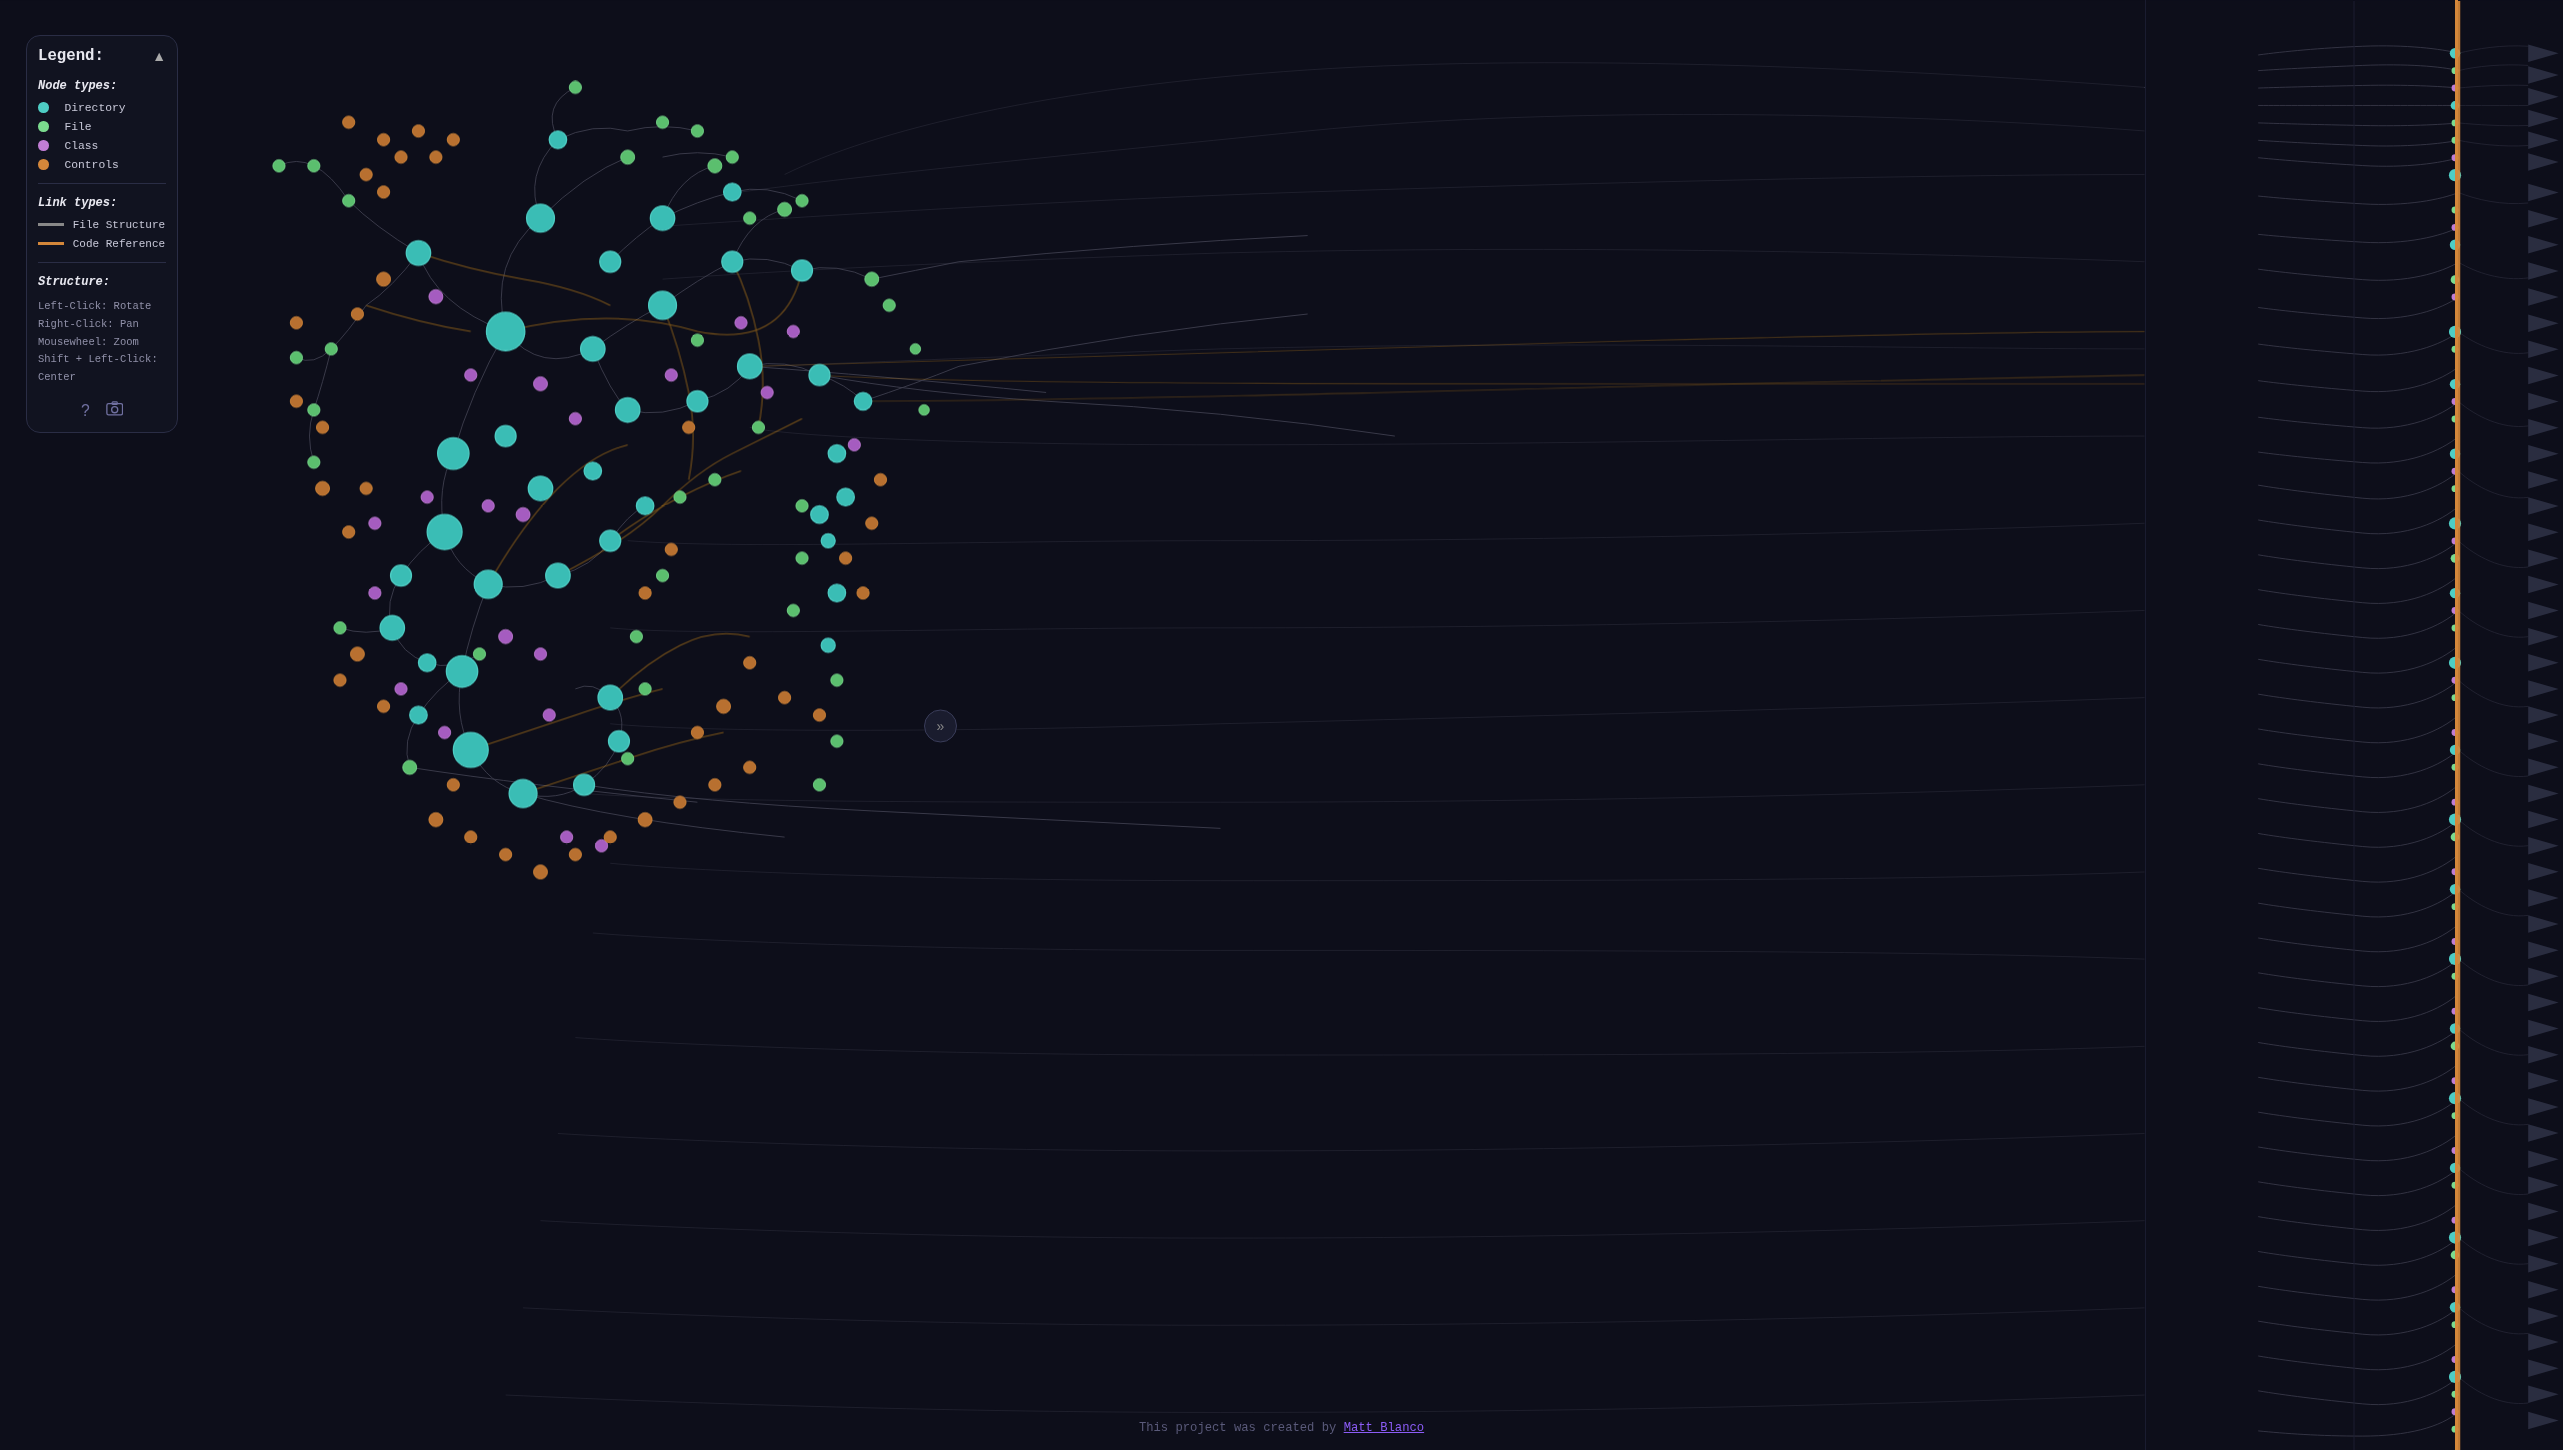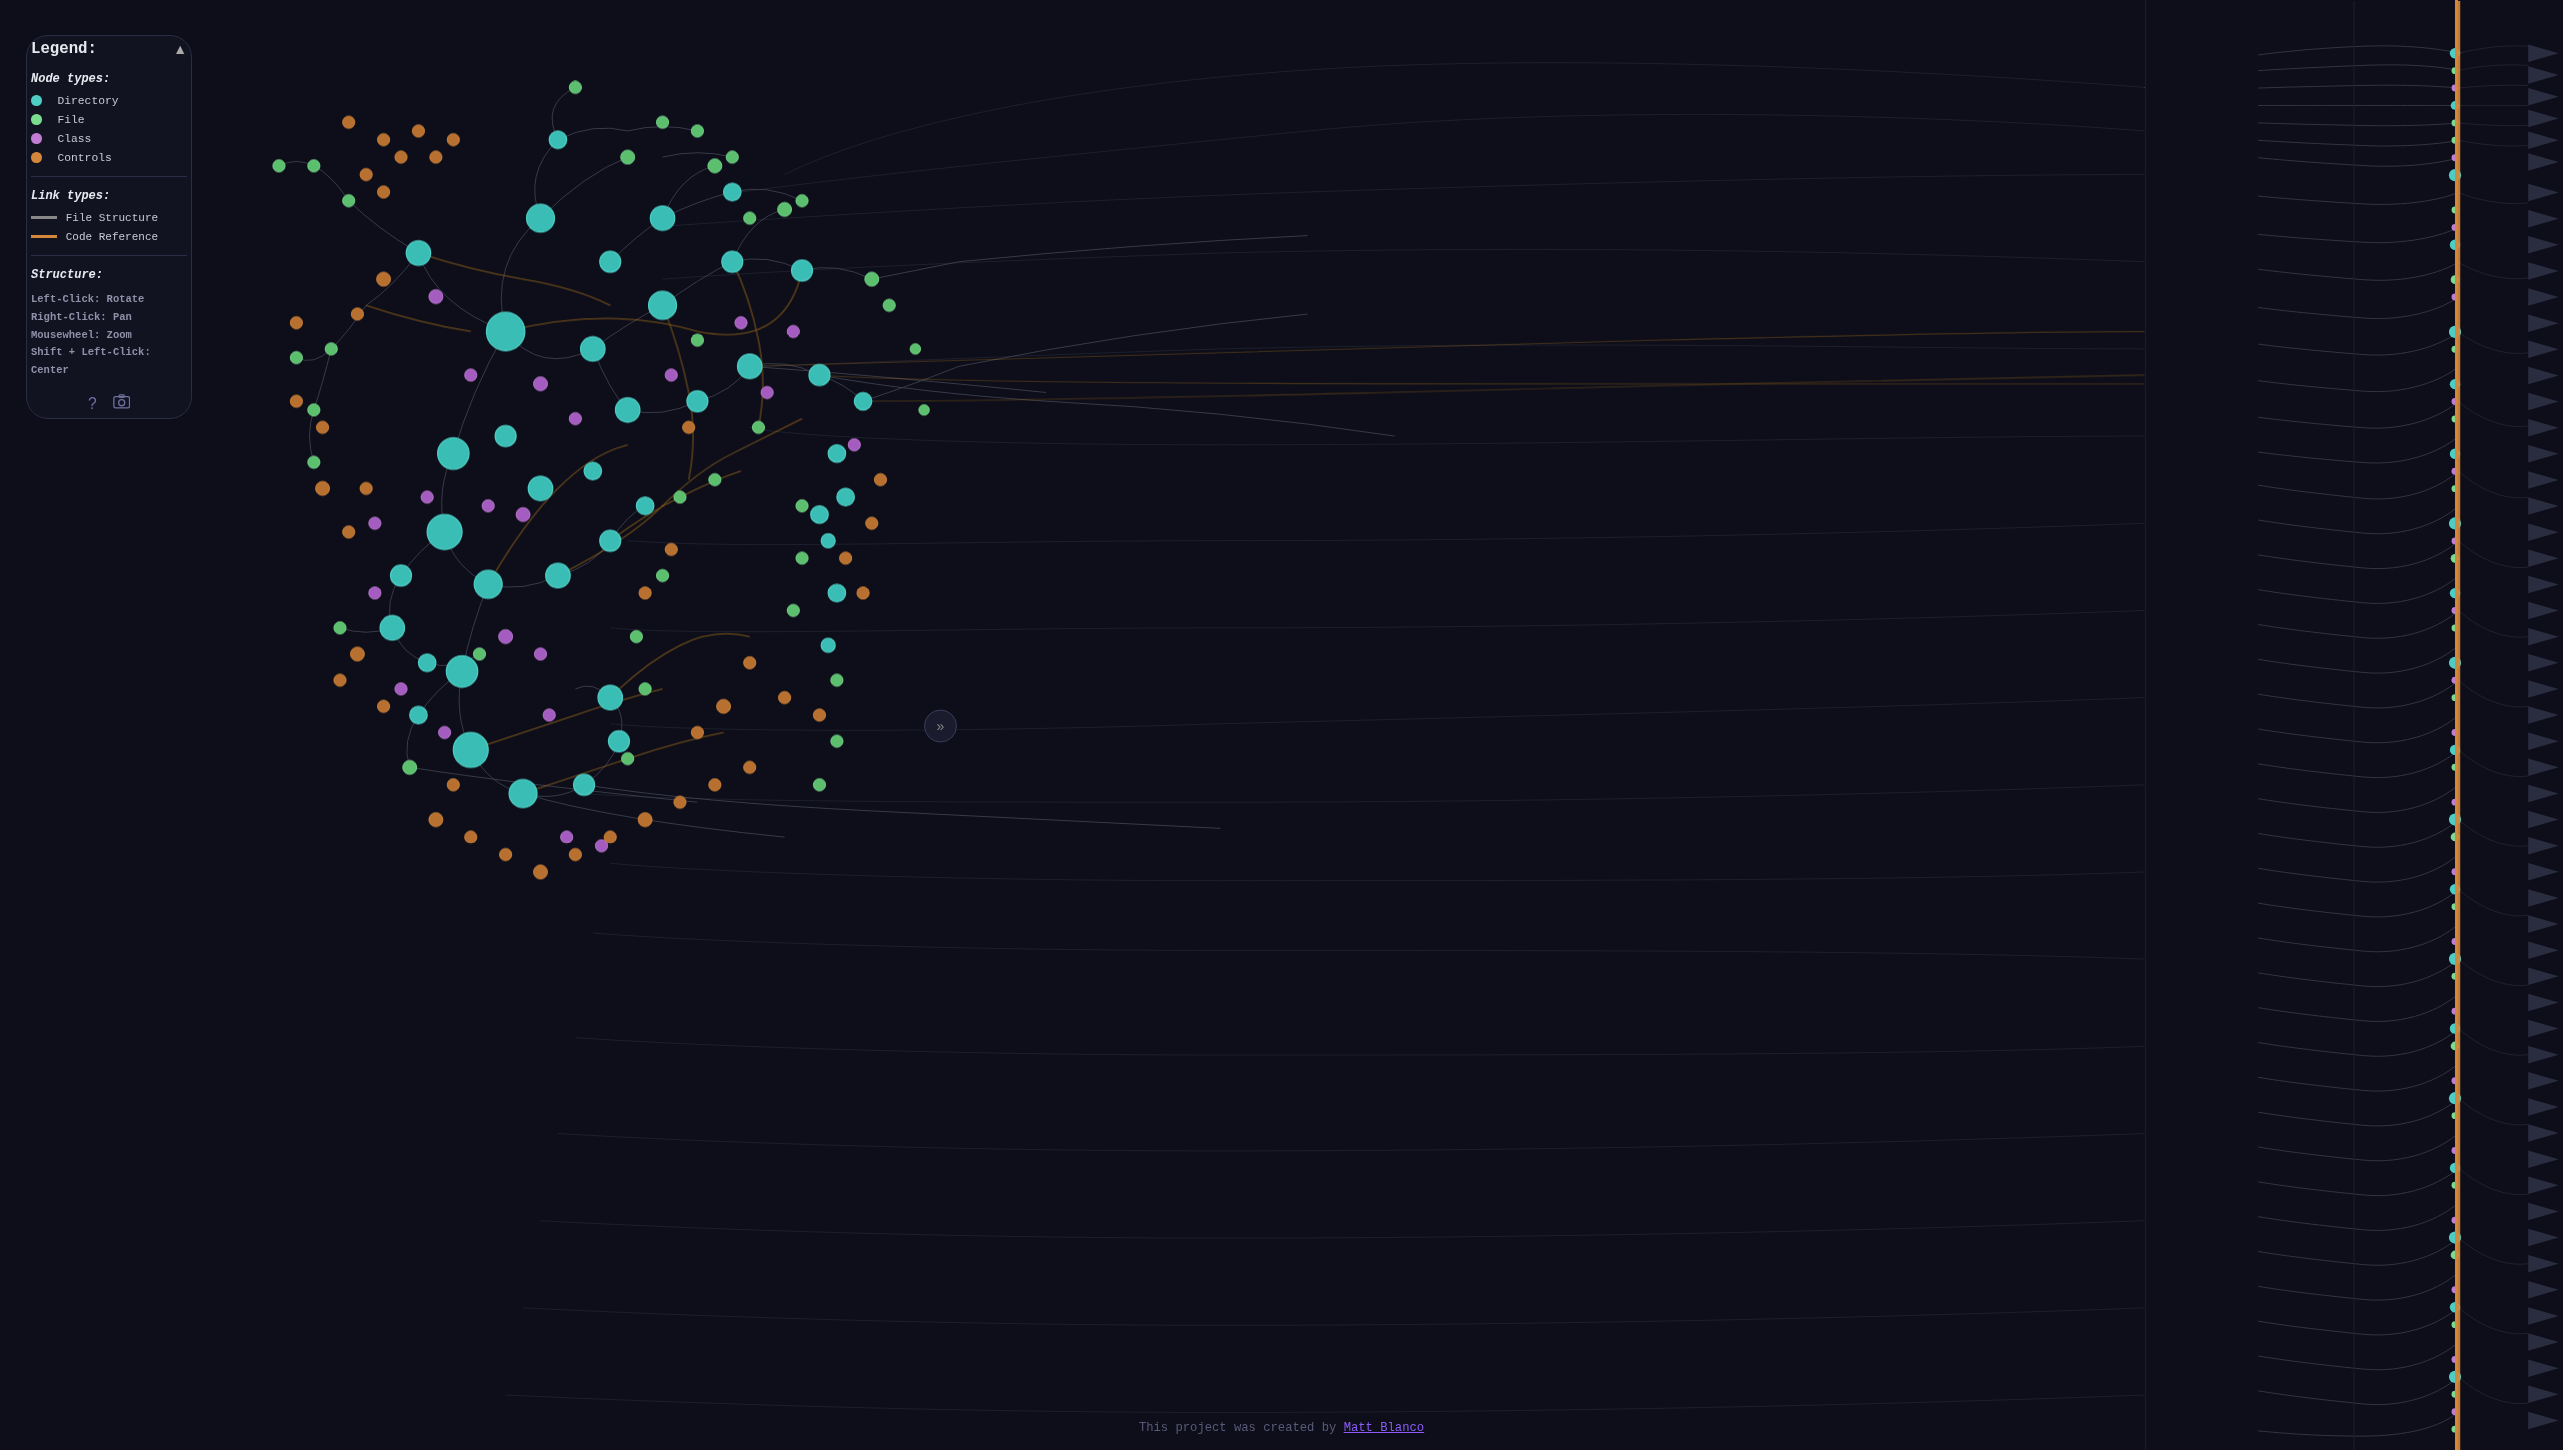--- a/index.html
+++ b/index.html
@@ -11,25 +11,25 @@
       font-family: 'Courier New', monospace;
       color: #e0e0e0;
       position: relative;
     }
 
     
     .legend-panel {
       position: absolute;
       top: 35px;
       left: 26px;
-      width: 166px;
+      width: 152px;
       background: #111320;
       border: 1.3px solid #2a2d45;
-      border-radius: 22px;
-      padding: 4px;
+      border-radius: 14px;
+      padding: 11px;
       z-index: 10;
     }
     .legend-header {
       display: flex;
       justify-content: space-between;
       align-items: center;
       margin-bottom: 14px;
     }
     .legend-title {
       font-size: 15.7px;
@@ -91,21 +91,20 @@
     .link-line-file { background: #888; }
     .link-line-code { background: #d4873a; }
 
     .controls-section {
       margin-top: 5.2px;
     }
     .controls-list {
       font-size: 10.5px;
       color: #9090a8;
       line-height: 1.7;
-      font-weight: bold;
     }
 
     .legend-icons {
       display: flex;
       gap: 15.7px;
       margin-top: 14px;
       justify-content: center;
     }
     .legend-icon-btn {
       background: none;

